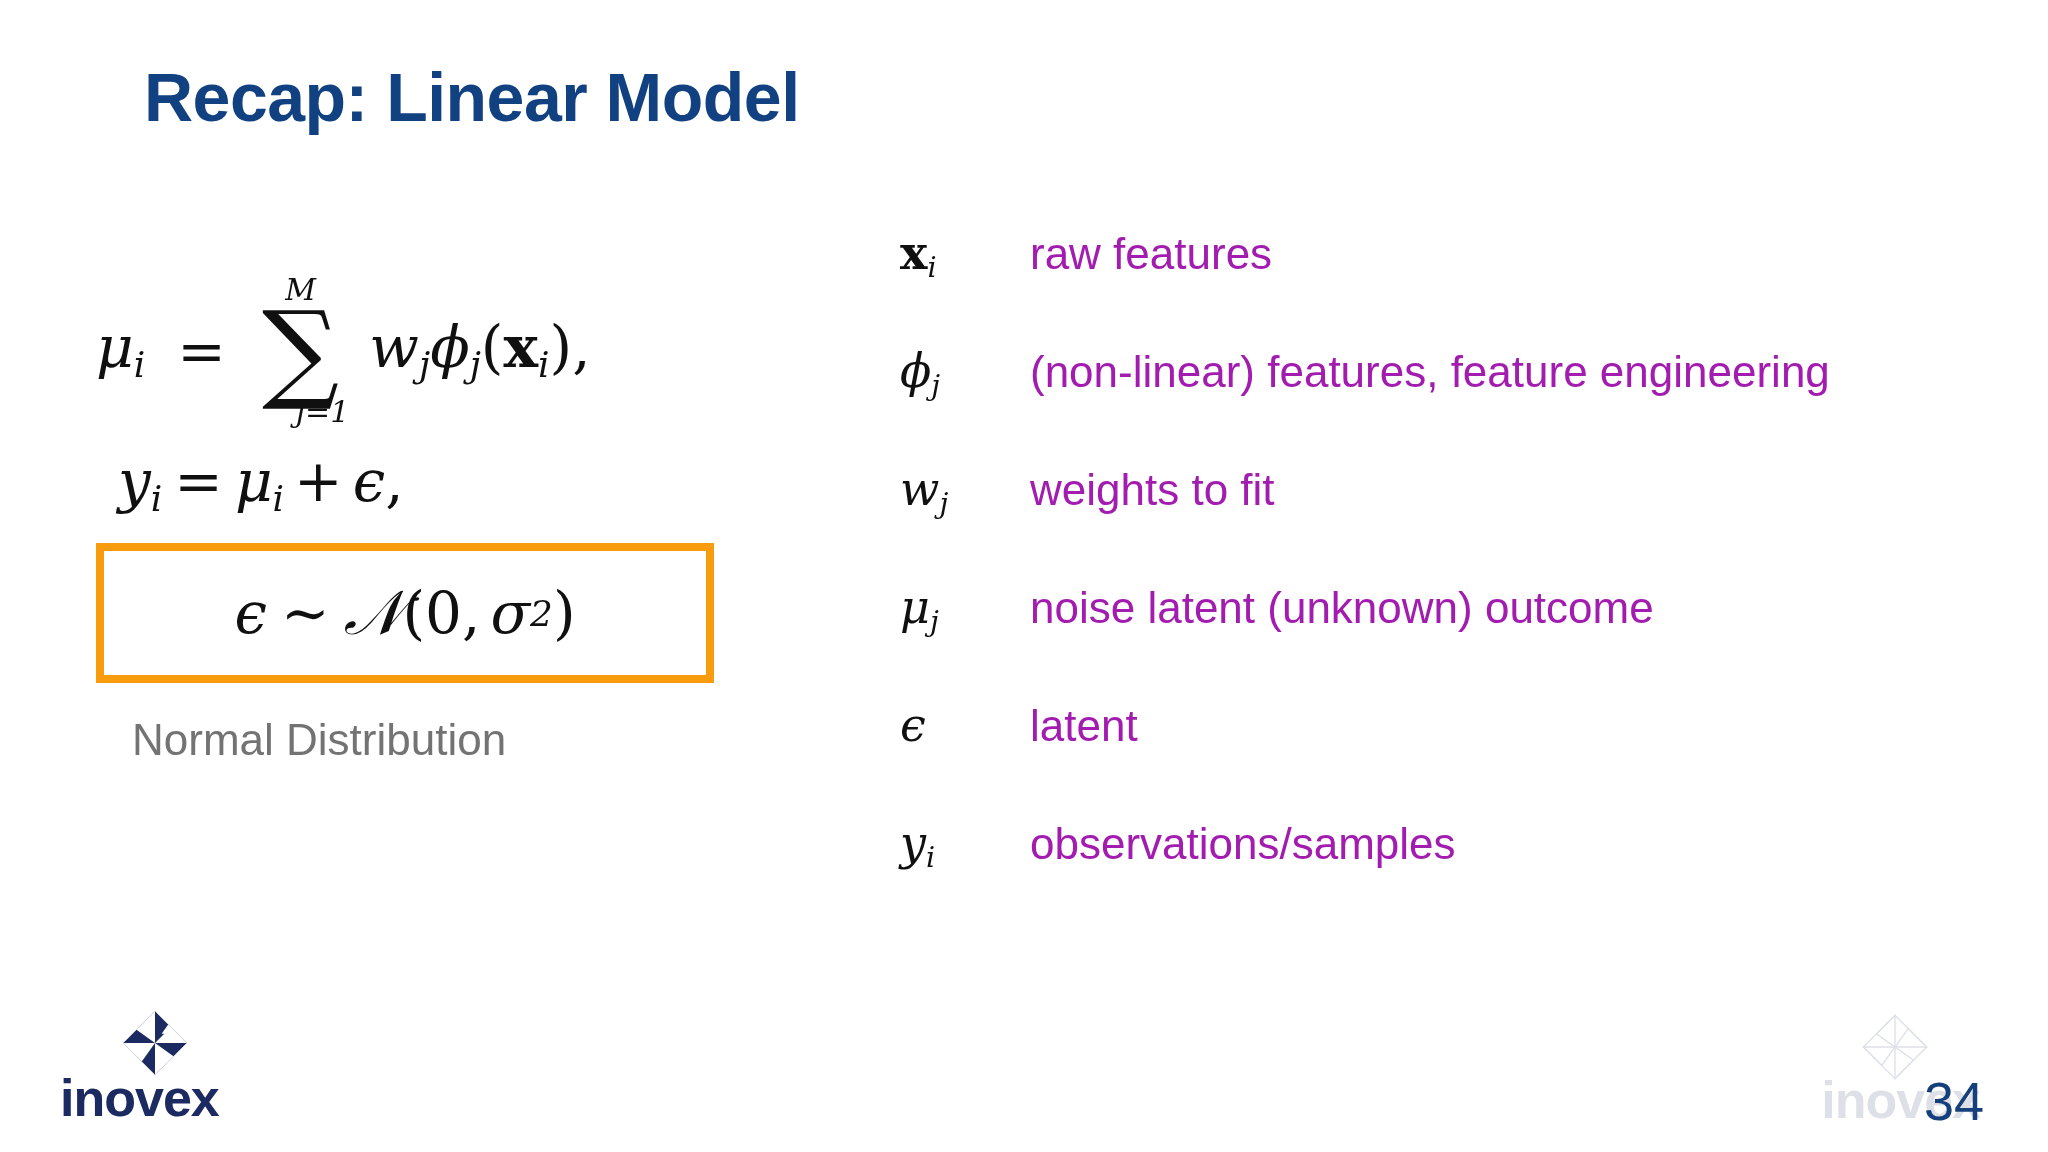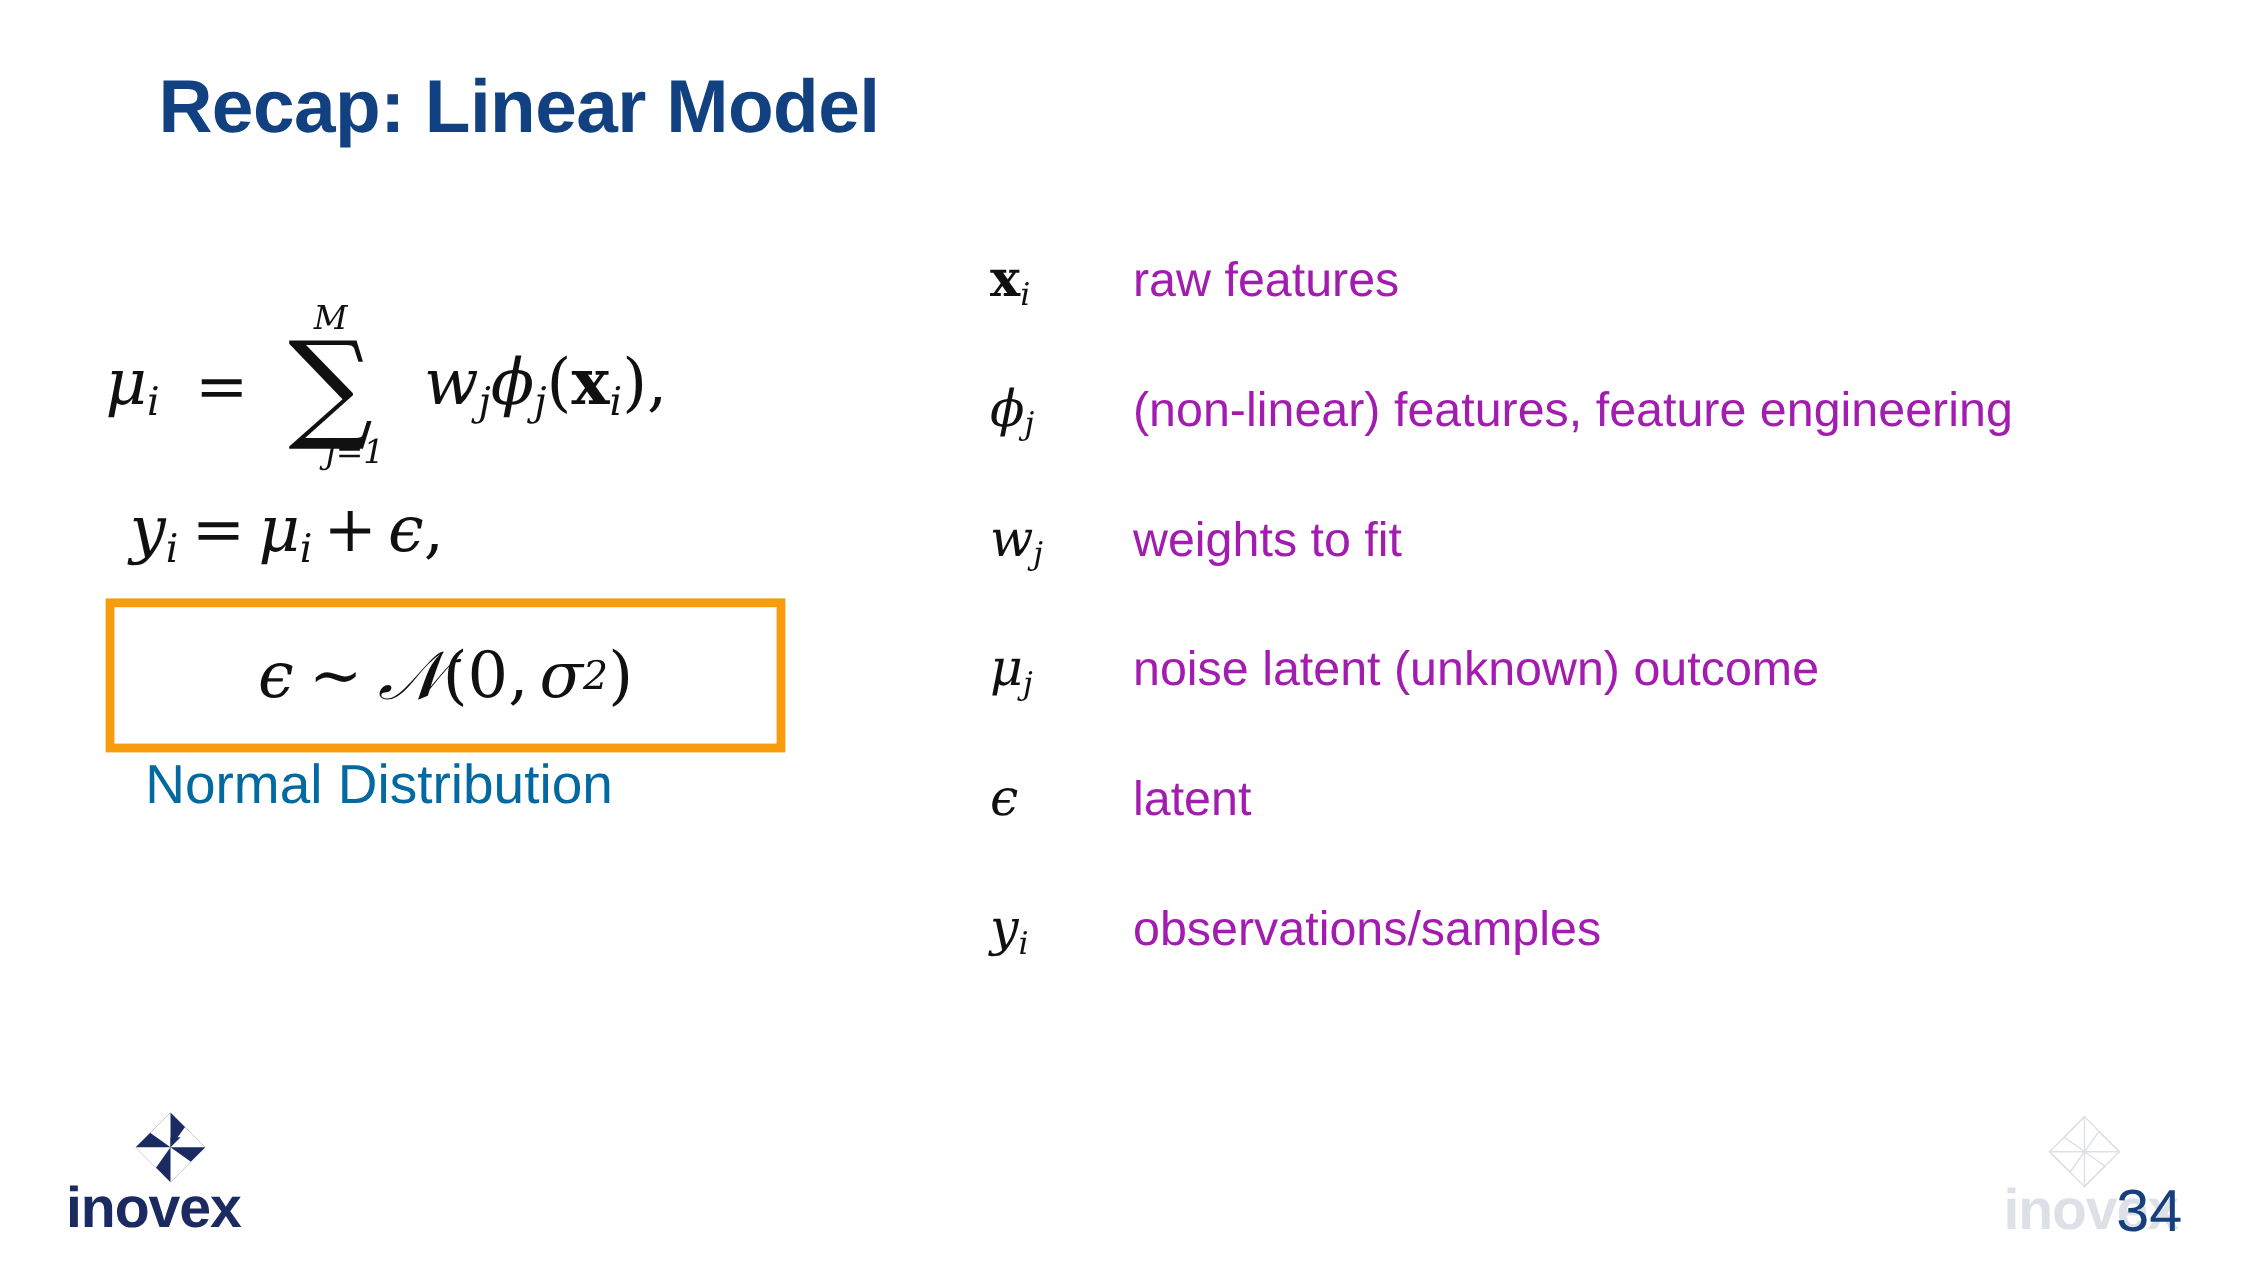--- a/index.html
+++ b/index.html
@@ -86,21 +86,21 @@
   }
   .sum-limit.top { margin-bottom: 2px; }
   .sum-limit.bottom { margin-top: 2px; margin-left: 44px; }
   .sum-sign {
     font-family: "DejaVu Serif", serif;
     font-style: normal;
     font-size: 108px;
     line-height: 0.82;
     font-weight: 500;
   }
-  #equation-one .rhs { margin-left: 22px; }
+  #equation-one .rhs { margin-left: 6px; }
 
   
   #equation-two {
     font-size: 58px;
     line-height: 1;
     margin-top: -14px;
     margin-left: 22px;
     white-space: nowrap;
   }
   .plus { font-style: normal; margin: 0 10px; }
@@ -120,23 +120,24 @@
   }
   .cal-n {
     font-family: "DejaVu Serif", serif;
     font-style: italic;
     font-size: 1.06em;
   }
   .tilde { font-style: normal; margin: 0 14px; }
 
   
   #normal-distribution-label {
+    margin-top: 32px;
     margin-left: 36px;
-    font-size: 50px;
-    color: #0369a1;
+    font-size: 44px;
+    color: #737373;
     font-family: "Liberation Sans", sans-serif;
     white-space: nowrap;
   }
 
   
   #legend {
     position: absolute;
     left: 900px;
     top: 230px;
     width: 1060px;

